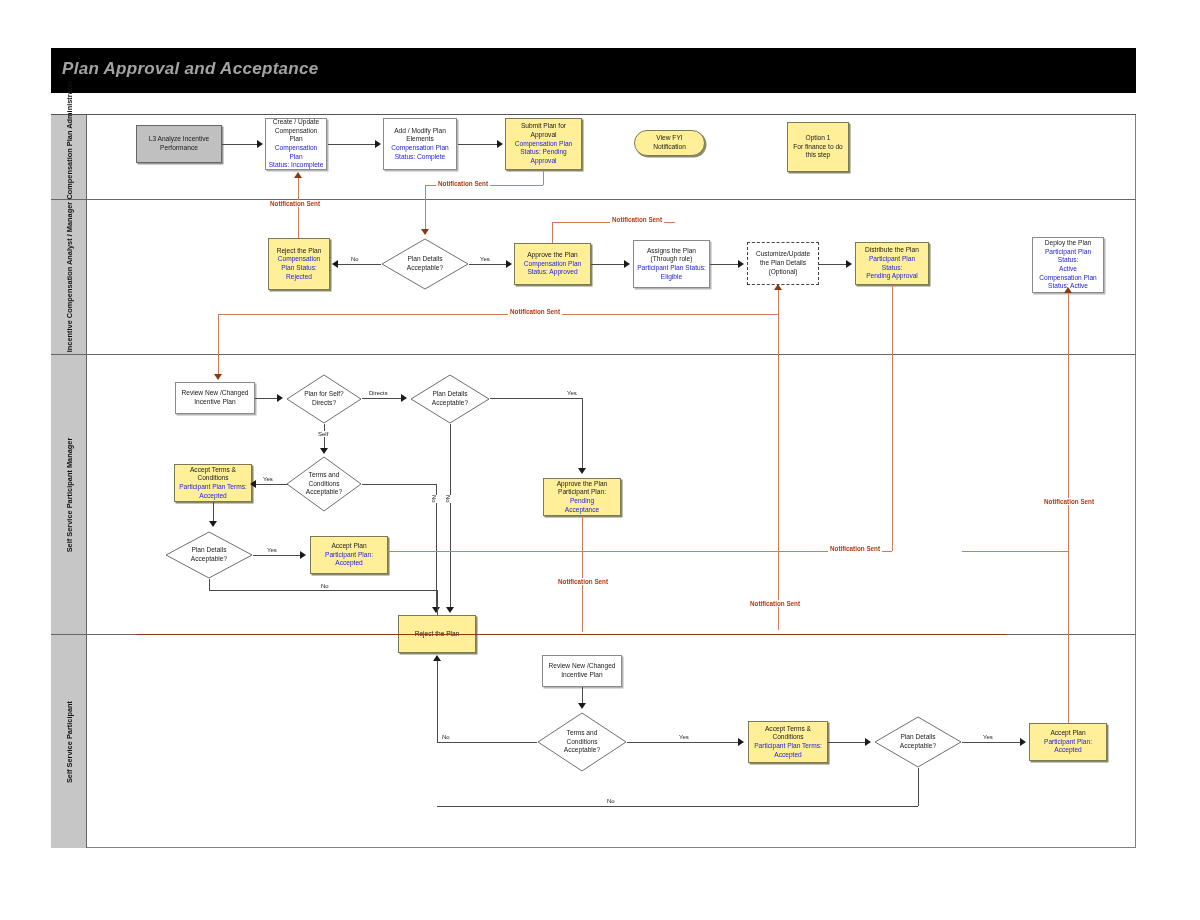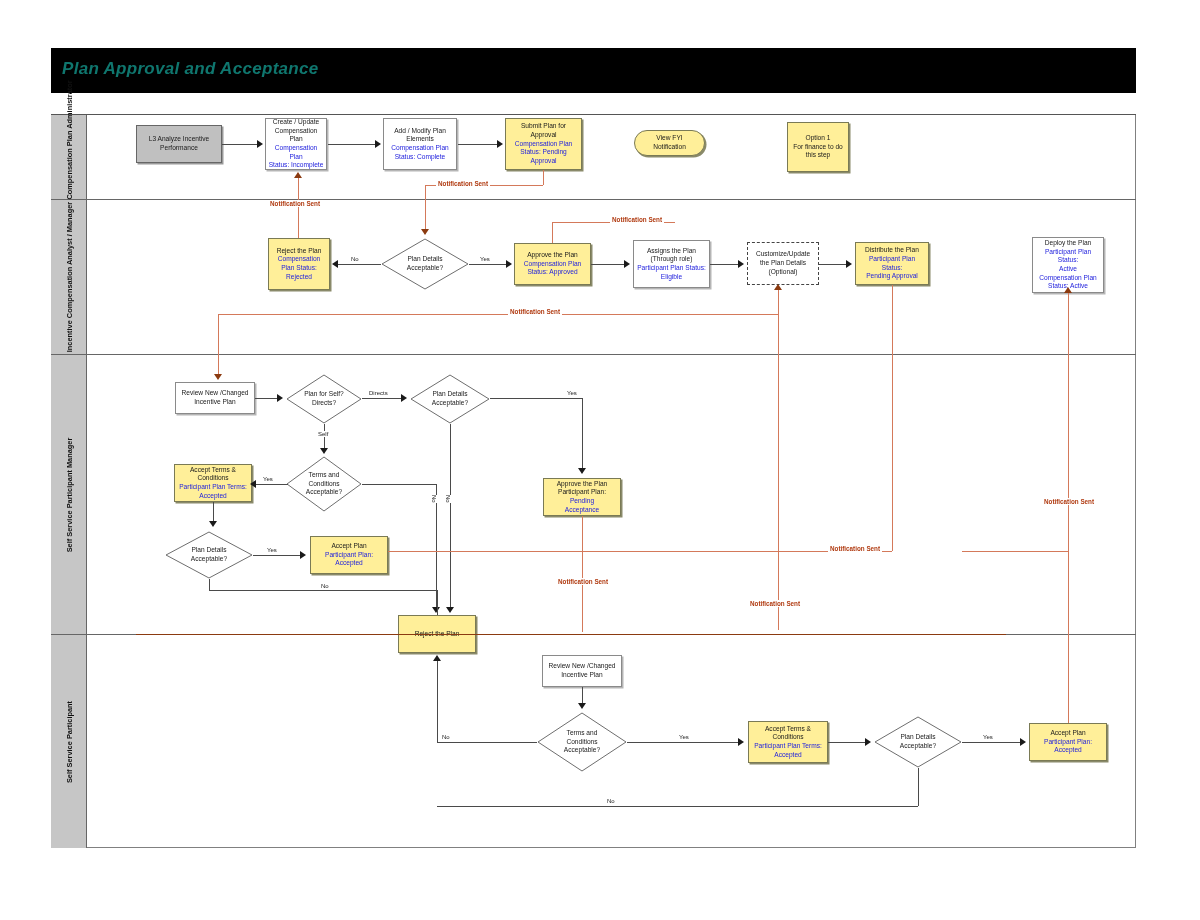--- a/index.html
+++ b/index.html
@@ -3,21 +3,21 @@
 <meta charset="utf-8">
 <style>
   html,body{margin:0;padding:0;background:#ffffff;}
   body{width:1200px;height:920px;font-family:"Liberation Sans",sans-serif;}
   #root{position:relative;width:1200px;height:920px;}
 
   
   .frame{position:absolute;left:51px;top:48px;width:1085px;height:800px;border:1px solid #808080;box-sizing:border-box;background:#fff;}
 
   .titlebar{position:absolute;left:51px;top:48px;width:1085px;height:45px;background:#000000;box-sizing:border-box;}
-  .titlebar span{position:absolute;left:11px;top:11px;color:#0f766e;font-size:17px;font-weight:bold;font-style:italic;letter-spacing:.3px;font-family:"Liberation Sans",sans-serif;}
+  .titlebar span{position:absolute;left:11px;top:11px;color:#a3a3a3;font-size:17px;font-weight:bold;font-style:italic;letter-spacing:.3px;font-family:"Liberation Sans",sans-serif;}
 
   .headerblank{position:absolute;left:51px;top:93px;width:1085px;height:22px;border-bottom:1.5px solid #555;box-sizing:border-box;background:#fff;}
 
   
   .lane{position:absolute;left:51px;width:1085px;box-sizing:border-box;border-bottom:1px solid #666;}
   .lanehdr{position:absolute;left:0;top:0;width:36px;height:100%;background:#c6c6c6;border-right:1px solid #666;box-sizing:border-box;}
   .lanehdr .lbl{position:absolute;left:50%;top:50%;transform:translate(-50%,-50%) rotate(-90deg);white-space:nowrap;font-size:7.4px;font-weight:bold;color:#111;font-family:"Liberation Sans",sans-serif;}
 
   
   .node{position:absolute;box-sizing:border-box;display:flex;align-items:center;justify-content:center;text-align:center;font-size:6.6px;line-height:1.32;color:#1a1a1a;padding:2px;font-family:"Liberation Sans",sans-serif;}

